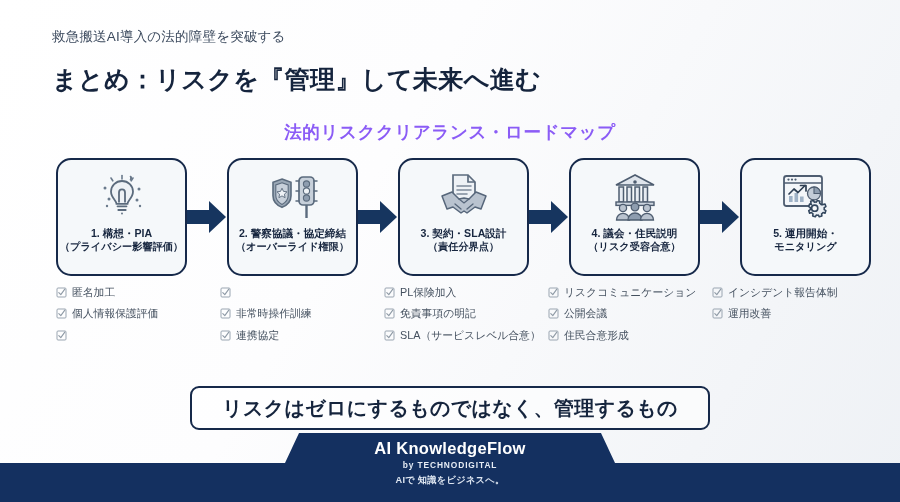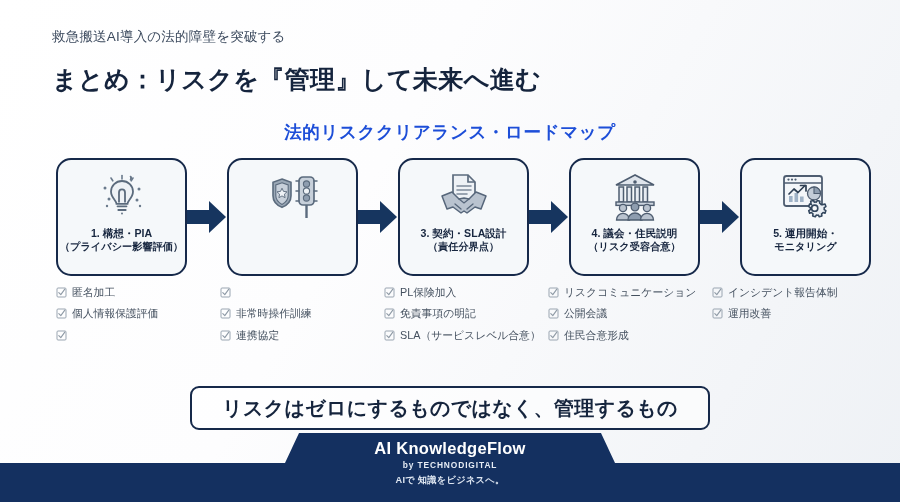--- a/index.html
+++ b/index.html
@@ -16,21 +16,21 @@
   .eyebrow {
     position:absolute; left:52px; top:28px;
     font-size:13.5px; font-weight:400; color:#3c4a5e; letter-spacing:.2px;
   }
   .page-title {
     position:absolute; left:52px; top:63px;
     font-size:25px; font-weight:800; color:#15243d; letter-spacing:.4px;
   }
   .roadmap-title {
     position:absolute; left:0; right:0; top:120px;
-    text-align:center; font-size:17.5px; font-weight:800; color:#1d4ed8; letter-spacing:.6px;
+    text-align:center; font-size:17.5px; font-weight:800; color:#8b5cf6; letter-spacing:.6px;
   }
 
   
   .flow {
     position:absolute; left:56px; top:158px; width:788px; height:118px;
     display:flex; align-items:stretch;
   }
   .card {
     width:131px; flex:0 0 131px;
     background:#f5f8fa;
@@ -161,20 +161,24 @@
         </g>
         <g>
           <rect x="33" y="5" width="15" height="28" rx="4" fill="#c7d0da" stroke="#5b6b7d" stroke-width="1.7"></rect>
           <circle cx="40.5" cy="12" r="3.1" fill="#8e9daf" stroke="#5b6b7d" stroke-width="1.1"></circle>
           <circle cx="40.5" cy="19" r="3.1" fill="#eef2f6" stroke="#5b6b7d" stroke-width="1.1"></circle>
           <circle cx="40.5" cy="26" r="3.1" fill="#8e9daf" stroke="#5b6b7d" stroke-width="1.1"></circle>
           <path d="M40.5 33v13" stroke="#5b6b7d" stroke-width="2.4"></path>
           <path d="M30 9h3M30 19h3M30 29h3M48 9h3M48 19h3M48 29h3" stroke="#5b6b7d" stroke-width="1.5" stroke-linecap="round"></path>
         </g>
       </svg>
+    </div>
+    <div class="card-labels">
+      <div class="l1">2. 警察協議・協定締結</div>
+      <div class="l2">（オーバーライド権限）</div>
     </div>
   </div>
 
   <div class="arrow">
     <svg width="40" height="34" viewBox="0 0 40 34">
         <path d="M0 10h22V1l17 16-17 16v-9H0z" fill="#16355f"></path>
       </svg>
   </div>
 
   <div class="card">

